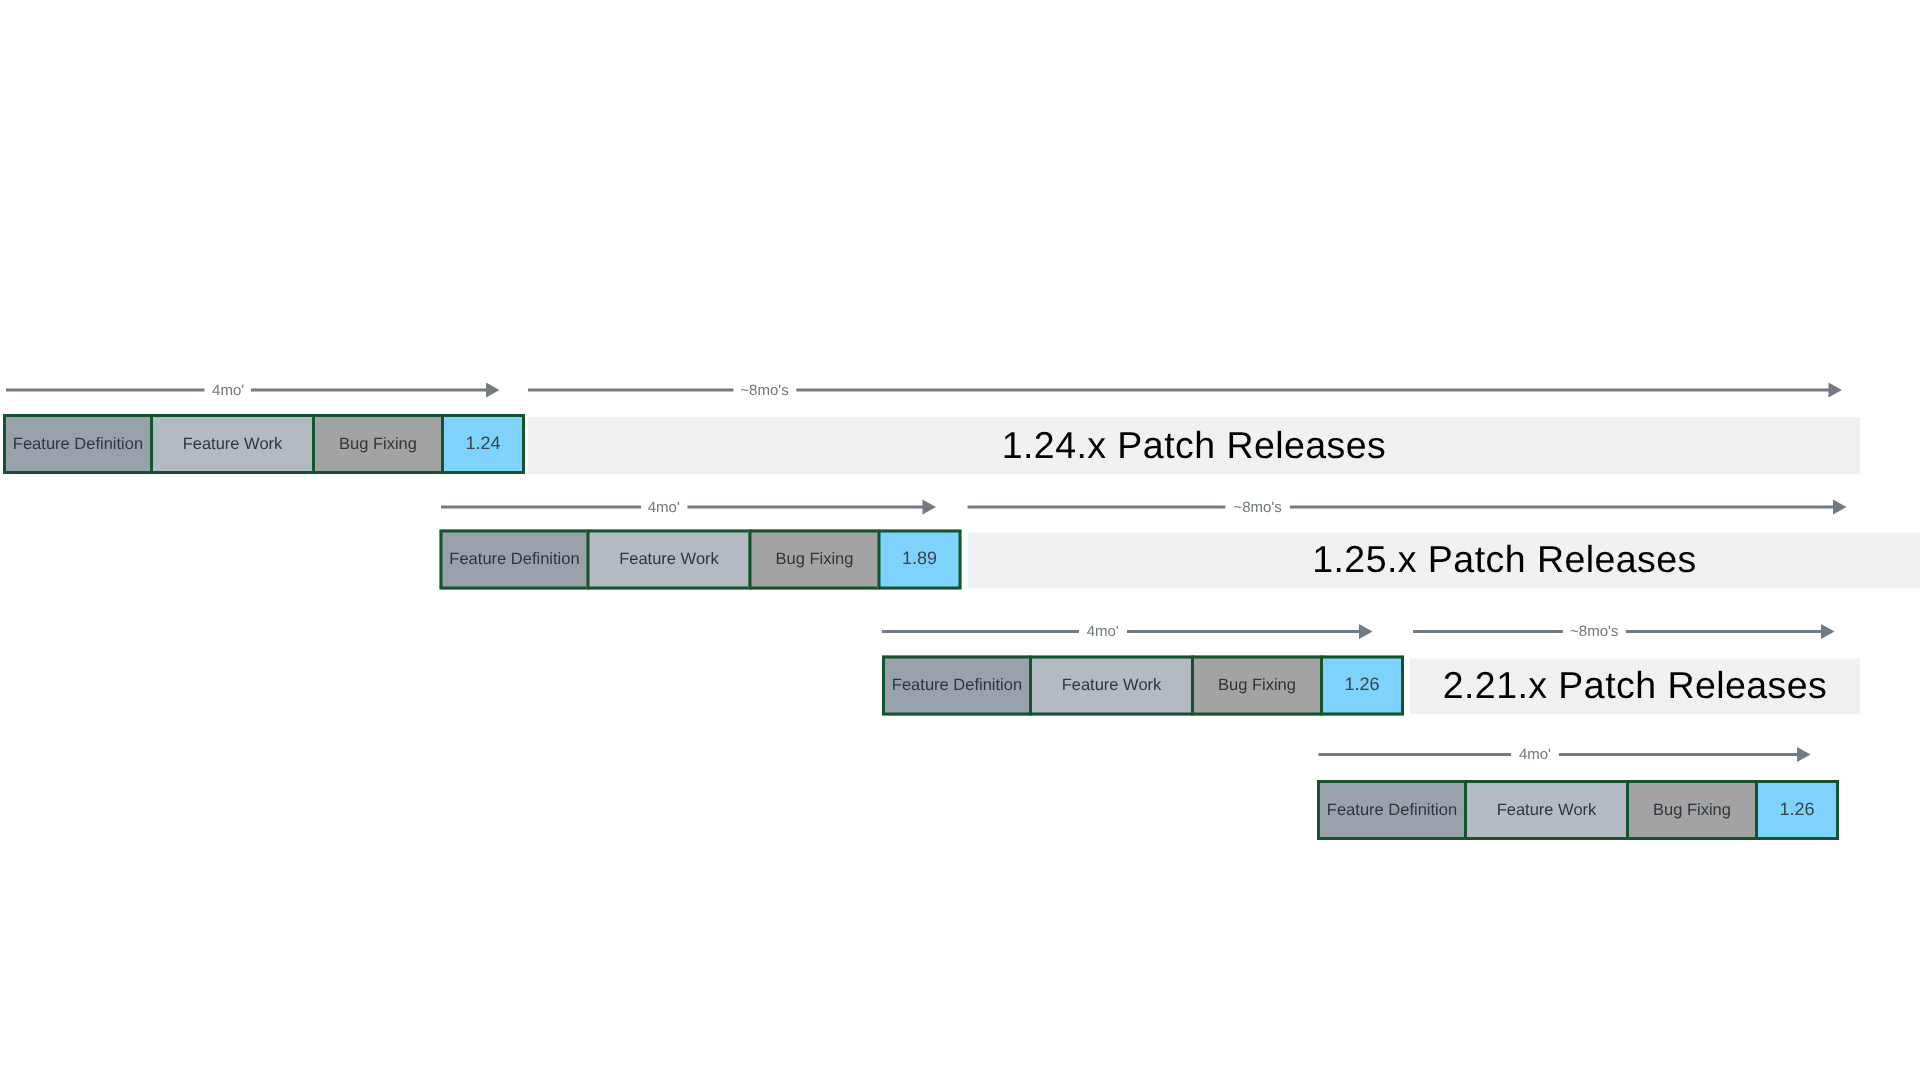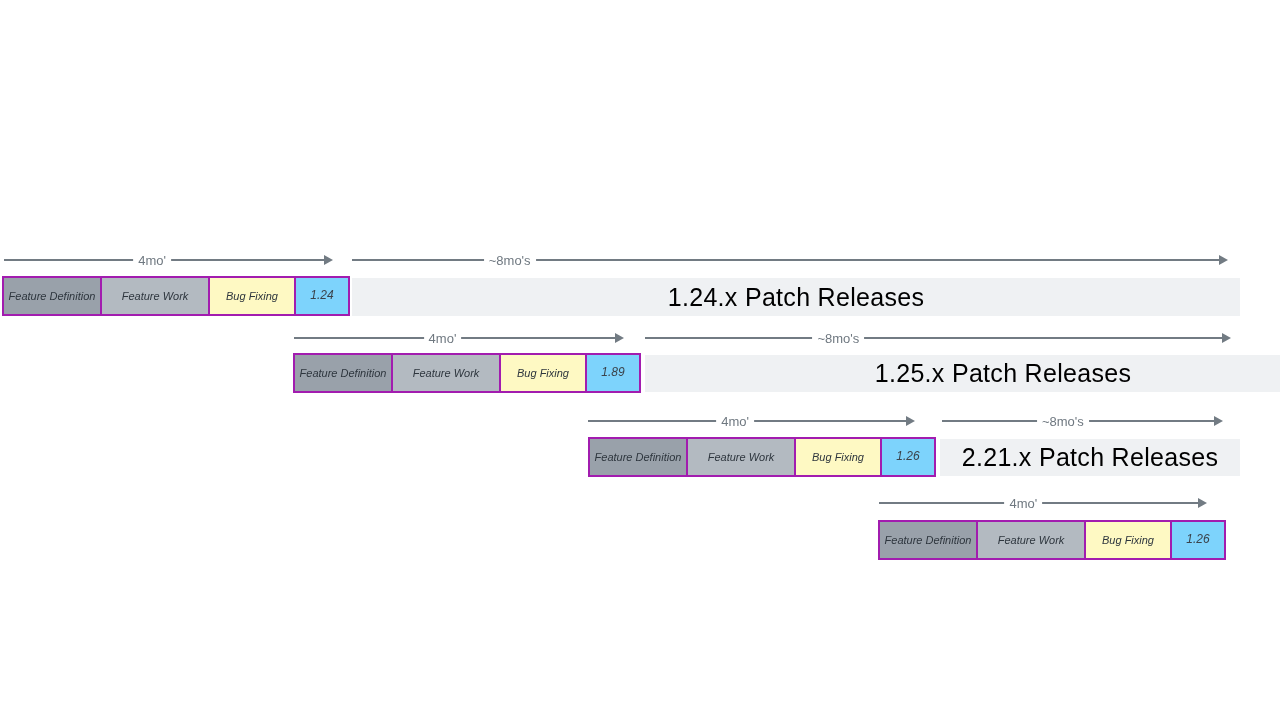--- a/index.html
+++ b/index.html
@@ -5,31 +5,31 @@
   html,body{margin:0;padding:0;background:#ffffff;}
   body{font-family:"Liberation Sans","DejaVu Sans",sans-serif;}
   .canvas{position:relative;width:1280px;height:719px;background:#ffffff;overflow:hidden;}
 
   
   .arrow{position:absolute;height:17px;}
   .arrow .line{position:absolute;left:0;right:7px;top:7px;height:1.5px;background:#727b83;}
   .arrow .head{position:absolute;right:0;top:2.5px;width:0;height:0;
     border-left:9px solid #727b83;border-top:5px solid transparent;border-bottom:5px solid transparent;}
   .alabel{position:absolute;top:1px;transform:translateX(-50%);background:#ffffff;
-    padding:0 5px;font-size:13px;line-height:15px;color:#6f7880;white-space:nowrap;}
+    padding:0 5px;font-size:10px;line-height:15px;color:#6f7880;white-space:nowrap;}
 
   
   .phases{position:absolute;display:flex;height:40px;}
-  .phase{box-sizing:border-box;border:2px solid #a21caf;margin-left:-2px;
+  .phase{box-sizing:border-box;border:2px solid #14532d;margin-left:-2px;
     display:flex;align-items:center;justify-content:center;text-align:center;
-    font-size:11px;line-height:1.3;color:#2e363e;font-style:italic;}
+    font-size:11px;line-height:1.3;color:#2e363e;}
   .phase:first-child{margin-left:0;}
   .p-def{width:100px;background:#99a1aa;}
   .p-work{width:110px;background:#b3bac1;text-align:right;}
-  .p-bug{width:88px;background:#fef9c3;}
+  .p-bug{width:88px;background:#a3a3a3;}
   .p-ver{width:56px;background:#7dd3fc;font-size:12px;color:#3b434b;}
 
   
   .patchbar{position:absolute;background:#eff1f3;display:flex;align-items:center;justify-content:center;}
   .patchbar span{font-size:25px;color:#000000;letter-spacing:0.3px;white-space:nowrap;}
 </style>
 </head>
 <body>
 
 <div class="canvas">

